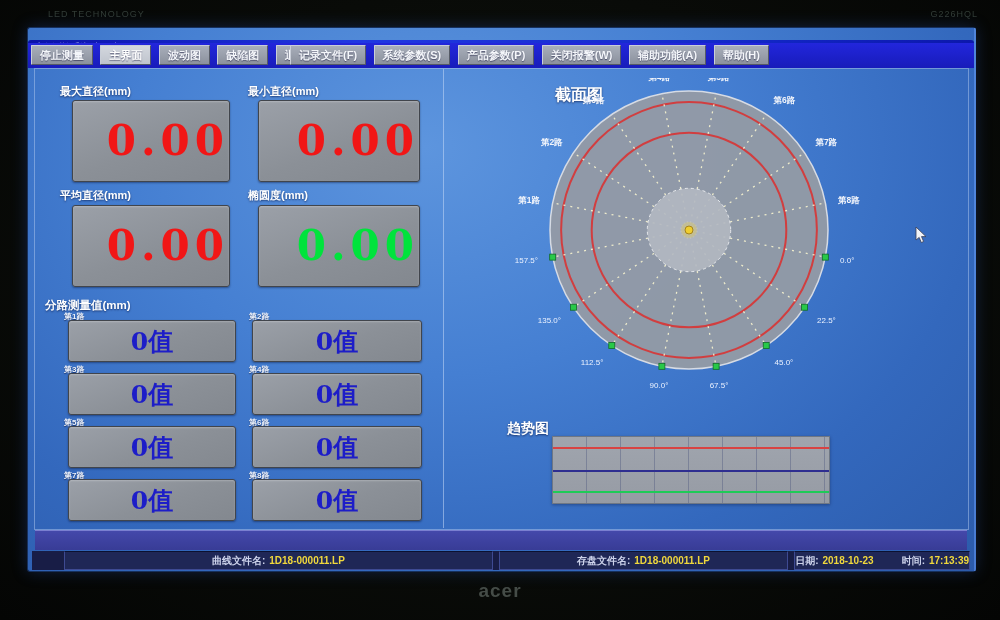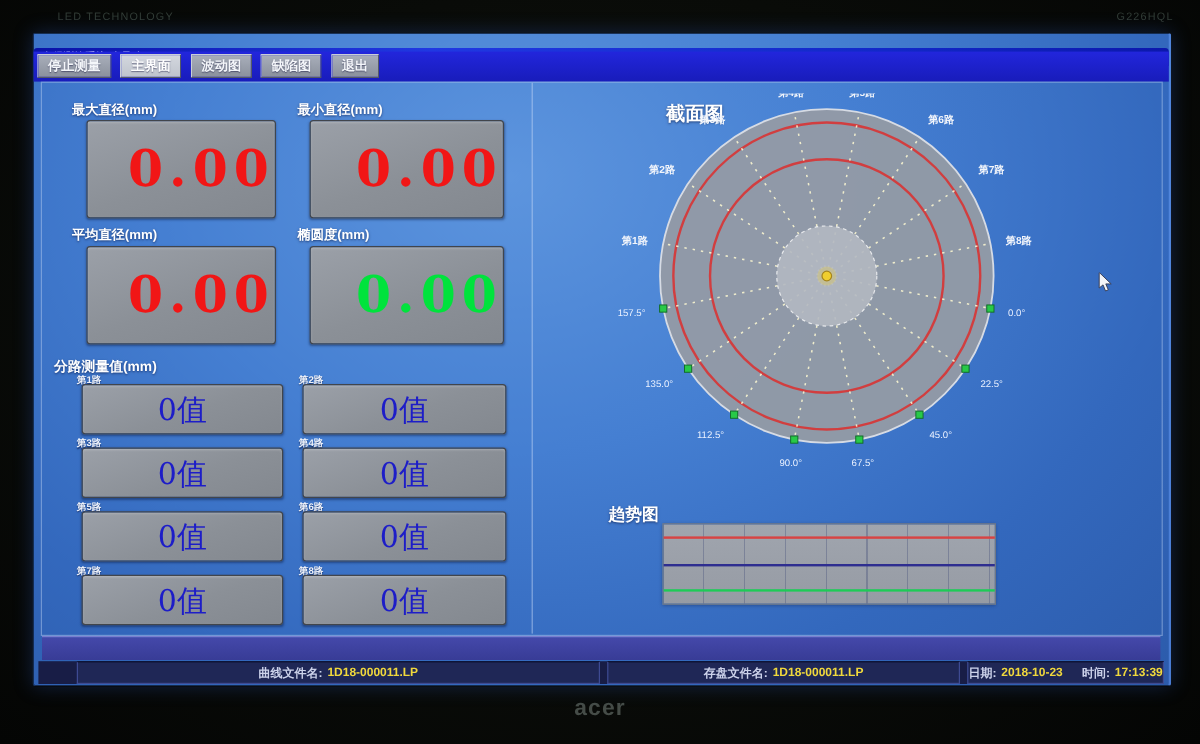--- a/index.html
+++ b/index.html
@@ -61,21 +61,21 @@
     display:flex;align-items:center;justify-content:center;
   }
   .gauge-box{width:158px;height:82px;justify-content:flex-end;}
   .chan-box{width:168px;height:42px;}
   .gauge-value{
     font-family:"DejaVu Serif","Liberation Serif",serif;
     font-size:42px;font-weight:bold;letter-spacing:5px;line-height:1;
   }
   .chan-value{
     font-family:"DejaVu Serif","Liberation Serif",serif;
-    font-size:25px;font-weight:normal;color:#1d1dc8;line-height:1;
+    font-size:25px;font-weight:bold;color:#1d1dc8;line-height:1;
   }
   
   #section-title{position:absolute;left:527px;top:57px;color:#fff;
     font-size:16px;font-weight:bold;text-shadow:0 1px 2px rgba(0,10,50,.6);}
   #polar{position:absolute;left:480px;top:50px;}
   svg{font-family:"Liberation Sans","DejaVu Sans",sans-serif;}
   #trend-title{position:absolute;left:479px;top:392px;color:#fff;
     font-size:14px;font-weight:bold;text-shadow:0 1px 2px rgba(0,10,50,.6);}
   #trend-panel{
     position:absolute;left:524px;top:408px;width:276px;height:66px;
@@ -125,20 +125,28 @@
     <span>直径测控系统-小尺寸</span>
   </div>
 
   <div id="toolbar">
     <div id="toolbar-left">
       <span class="btn">停止测量</span>
       <span class="btn active">主界面</span>
       <span class="btn">波动图</span>
       <span class="btn">缺陷图</span>
       <span class="btn">退出</span>
+    </div>
+    <div id="menu-bar">
+      <span class="menu-item">记录文件(F)</span>
+      <span class="menu-item">系统参数(S)</span>
+      <span class="menu-item">产品参数(P)</span>
+      <span class="menu-item">关闭报警(W)</span>
+      <span class="menu-item">辅助功能(A)</span>
+      <span class="menu-item">帮助(H)</span>
     </div>
   </div>
 
   <div id="main-frame"></div>
   <div id="divider-v"></div>
 
   <div class="lbl" style="left:32px;top:56px;">最大直径(mm)</div>
   <div class="lbl" style="left:220px;top:56px;">最小直径(mm)</div>
   <div class="gauge-box" style="left:44px;top:72px;">
     <span class="gauge-value" style="color: rgb(241, 22, 22);">0.00</span>
@@ -261,21 +269,21 @@
       <span class="fl">曲线文件名:</span>
       <span class="fv">1D18-000011.LP</span>
     </div>
     <div class="foot-box" id="fb2">
       <span class="fl">存盘文件名:</span>
       <span class="fv">1D18-000011.LP</span>
     </div>
     <div class="foot-box" id="fb3">
       <span class="fl">日期:</span>
       <span class="fv">2018-10-23</span>
-      <span class="fl" style="margin-left:12px;">时间:</span>
+      <span class="fl" style="margin-left:24px;">时间:</span>
       <span class="fv">17:13:39</span>
     </div>
   </div>
 
   <svg id="cursor" width="14" height="18" viewBox="0 0 14 18">
     <polygon points="1,0 1,13 4.2,10.4 6.3,15.5 8.6,14.5 6.5,9.6 11,9.6" fill="#f2f4f8" stroke="#3a3f55" stroke-width="0.8"></polygon>
   </svg>
 </div>
 
 </body></html>

